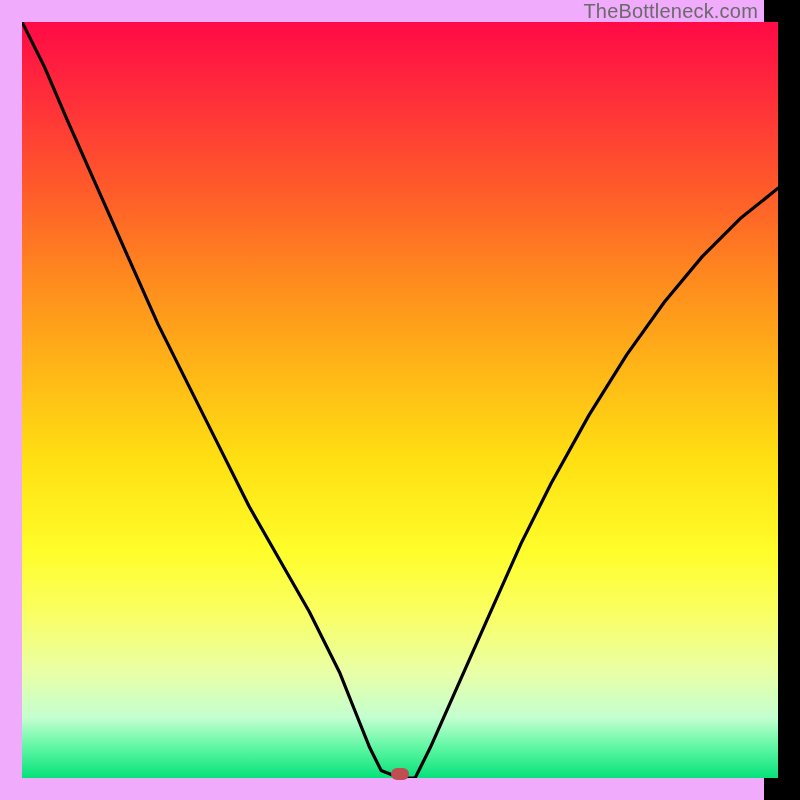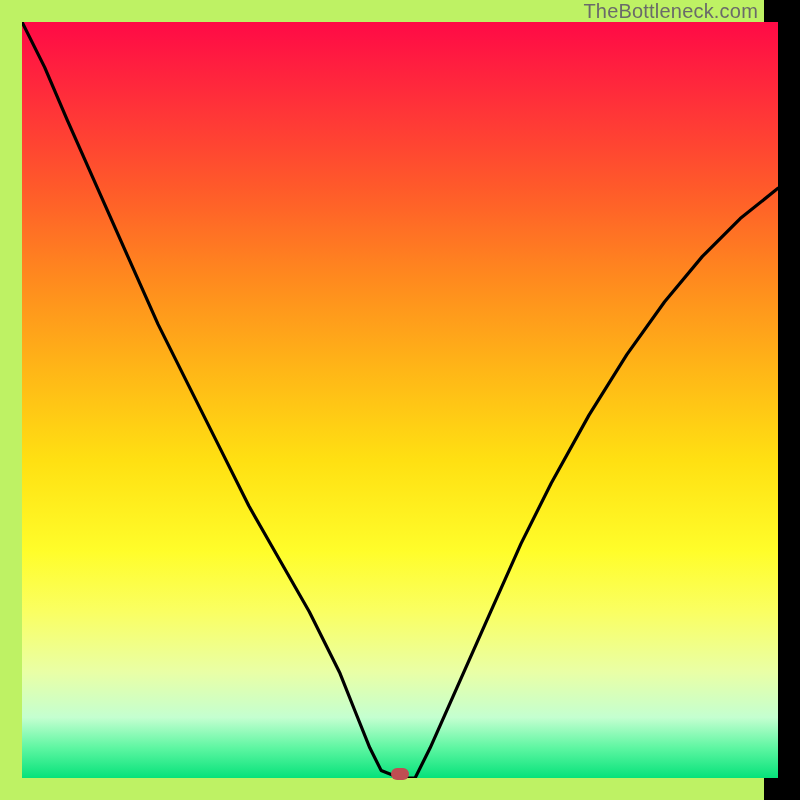--- a/index.html
+++ b/index.html
@@ -1,21 +1,21 @@
 <!DOCTYPE html>
 <html><head>
 <meta charset="utf-8">
 <style>
   * { margin: 0; padding: 0; box-sizing: border-box; }
   html, body { width: 800px; height: 800px; overflow: hidden; background: #000; }
   .frame {
     position: relative;
     width: 764px;
     height: 800px;
-    background: #bef264;
+    background: #f0abfc;
   }
   .plot-area {
     position: absolute;
     left: 22px;
     top: 22px;
     width: 756px;
     height: 756px;
     background: linear-gradient(to bottom,
       #ff0a46 0%,
       #ff2e3a 10%,

